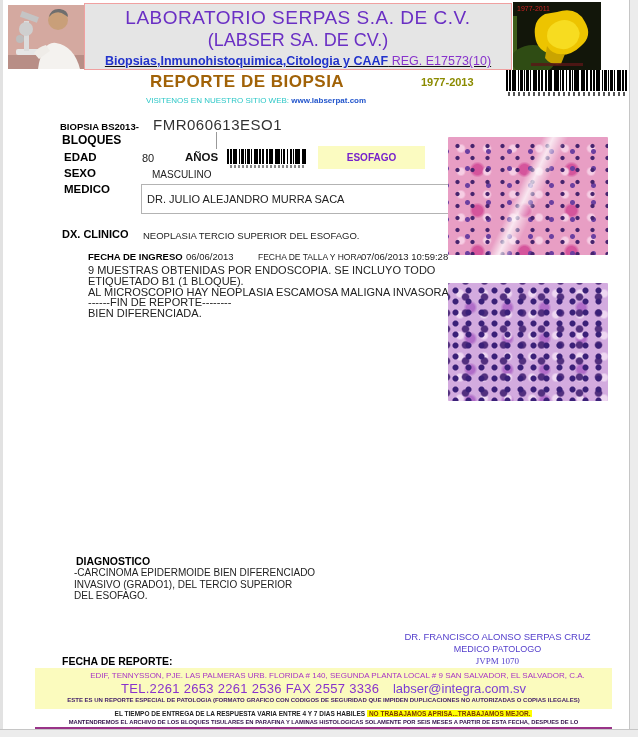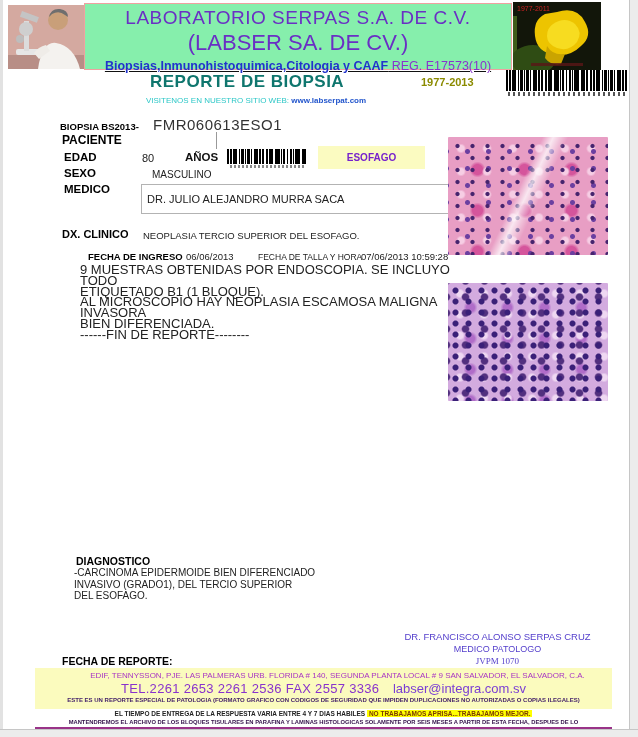--- a/index.html
+++ b/index.html
@@ -10,31 +10,31 @@
   .abs { position:absolute; }
 
   
   #edge-left  { left:0; top:0; width:3px; height:737px; background:#e2e2e2; }
   #edge-right { right:0; top:0; width:8px; height:737px; background:#ececec; border-left:1px solid #c6c6c6; }
   #edge-bottom{ left:0; bottom:0; width:638px; height:7px; background:#ececec; border-top:1px solid #c6c6c6; }
 
   
   #micro-photo { left:8px; top:5px; width:76px; height:64px; }
   #header-box {
-    left:84px; top:3px; width:428px; height:67px; background:#86efac;
+    left:84px; top:3px; width:428px; height:67px; background:#e5e5e5;
     border:1px solid #f0a0a0; text-align:center; box-sizing:border-box;
   }
   #company-name { margin-top:3px; font-size:19px; color:#6a2fc4; letter-spacing:.5px; }
-  #company-alt  { font-size:22px; color:#6a2fc4; margin-top:1px; }
+  #company-alt  { font-size:18px; color:#6a2fc4; margin-top:1px; }
   #services-line{ font-size:12.5px; margin-top:3px; white-space:nowrap;text-decoration:underline; }
   #services-line .svc { color:#2233cc; font-weight:bold; }
   #services-line .reg { color:#8833cc; }
   #flower-photo { left:513px; top:2px; width:88px; height:70px; }
 
-  #report-title { left:150px; top:72px; font-size:17px; font-weight:bold; color:#0f766e; letter-spacing:.5px; }
+  #report-title { left:150px; top:72px; font-size:17px; font-weight:bold; color:#a16207; letter-spacing:.5px; }
   #years-range  { left:421px; top:76px; font-size:11px; font-weight:bold; color:#8b8b00; }
 
   .barcode {
     background-color:#fff;
     background-image:
       repeating-linear-gradient(90deg,#000 0 1px, transparent 1px 4px),
       repeating-linear-gradient(90deg,#000 0 2px, transparent 2px 7px),
       repeating-linear-gradient(90deg,#000 0 1px, transparent 1px 3px);
   }
   #barcode-top { left:506px; top:70px; width:122px; height:21px; }
@@ -71,21 +71,21 @@
   #medico-value { font-size:11px; color:#222; }
 
   #dx-label { left:62px; top:228px; font-size:11px; }
   #dx-value { left:143px; top:230px; font-size:9.5px; }
 
   #ingreso-label { left:88px; top:251px; font-size:9.5px; }
   #ingreso-value { left:186px; top:251px; font-size:9.5px; }
   #talla-label   { left:258px; top:252px; font-size:8.5px; }
   #talla-value   { left:361px; top:251px; font-size:9.5px; }
 
-  #report-body { left:80px; top:265px; width:370px; font-size:13px; line-height:10.8px; color:#222; }
+  #report-body { left:88px; top:265px; width:370px; font-size:11px; line-height:10.8px; color:#222; }
 
   
   .histo { border-radius:1px; }
   #histo-1 { left:448px; top:137px; width:160px; height:118px;
     background-color:#e89ec4;
     background-image:
       linear-gradient(115deg, transparent 44%, rgba(255,255,255,.75) 49%, transparent 56%),
       radial-gradient(circle, #46246e 1.6px, transparent 2.6px),
       radial-gradient(circle, #6b3fa0 2px, transparent 3px),
       radial-gradient(circle, #f6cde4 3px, transparent 5px),
@@ -178,21 +178,21 @@
   <div class="abs" id="barcode-top-digits"></div>
 
   <div class="abs" id="visit-line">
     <span class="lbl-web">VISITENOS EN NUESTRO SITIO WEB:</span>
     <span class="url">www.labserpat.com</span>
   </div>
 
   <div class="abs lbl" id="biopsy-label">BIOPSIA BS2013-</div>
   <div class="abs val" id="biopsy-id">FMR060613ESO1</div>
 
-  <div class="abs lbl" id="paciente-label">PACIENTE</div>
+  <div class="abs lbl" id="paciente-label">BLOQUES</div>
   <div class="abs" id="paciente-cursor"></div>
 
   <div class="abs lbl" id="edad-label">EDAD</div>
   <div class="abs val" id="edad-value">80</div>
   <div class="abs" id="edad-unit">AÑOS</div>
   <div class="abs barcode" id="barcode-edad"></div>
   <div class="abs" id="barcode-edad-text"></div>
   <div class="abs" id="organ-tag">ESOFAGO</div>
 
   <div class="abs lbl" id="sexo-label">SEXO</div>
@@ -208,22 +208,22 @@
 
   <div class="abs lbl" id="ingreso-label">FECHA DE INGRESO</div>
   <div class="abs val" id="ingreso-value">06/06/2013</div>
   <div class="abs val" id="talla-label">FECHA DE TALLA Y HORA</div>
   <div class="abs val" id="talla-value">07/06/2013 10:59:28</div>
 
   <div class="abs" id="report-body">
     <div>9 MUESTRAS OBTENIDAS POR ENDOSCOPIA.  SE INCLUYO TODO</div>
     <div>ETIQUETADO B1 (1 BLOQUE).</div>
     <div>AL MICROSCOPIO HAY NEOPLASIA ESCAMOSA MALIGNA INVASORA</div>
+    <div>------FIN DE REPORTE--------</div>
     <div>BIEN DIFERENCIADA.</div>
-    <div>------FIN DE REPORTE--------</div>
   </div>
 
   <div class="abs histo" id="histo-1"></div>
   <div class="abs histo" id="histo-2"></div>
 
   <div class="abs lbl" id="diagnosis-label">DIAGNOSTICO</div>
   <div class="abs" id="diagnosis-body">
     <div>-CARCINOMA EPIDERMOIDE BIEN DIFERENCIADO</div>
     <div>INVASIVO (GRADO1), DEL TERCIO SUPERIOR</div>
     <div>DEL ESOFAGO.</div>

